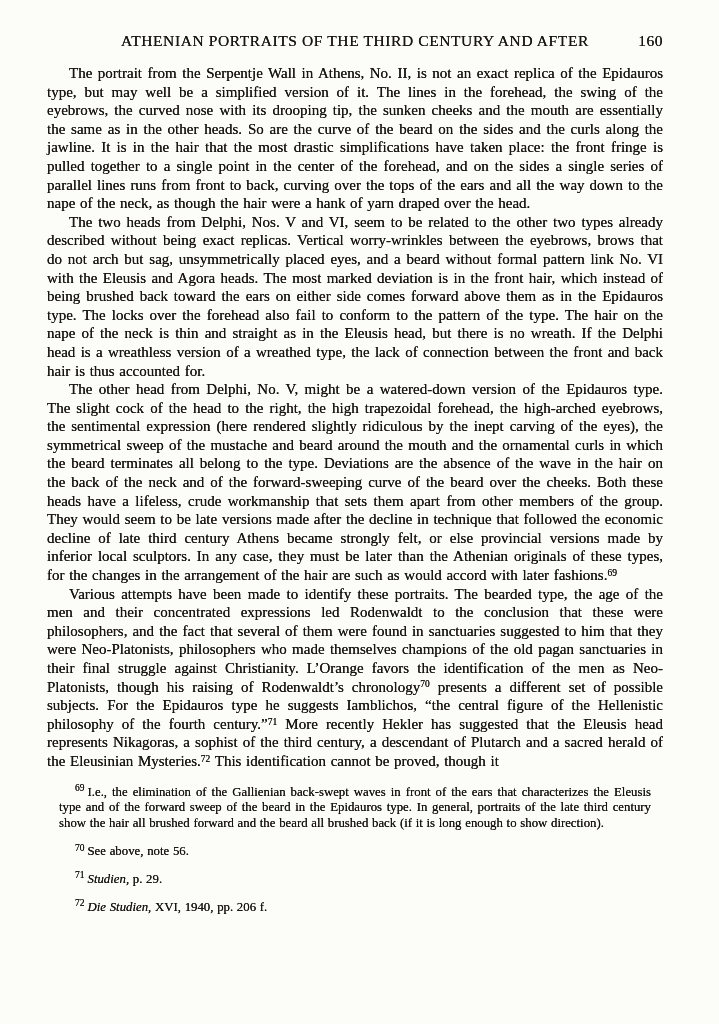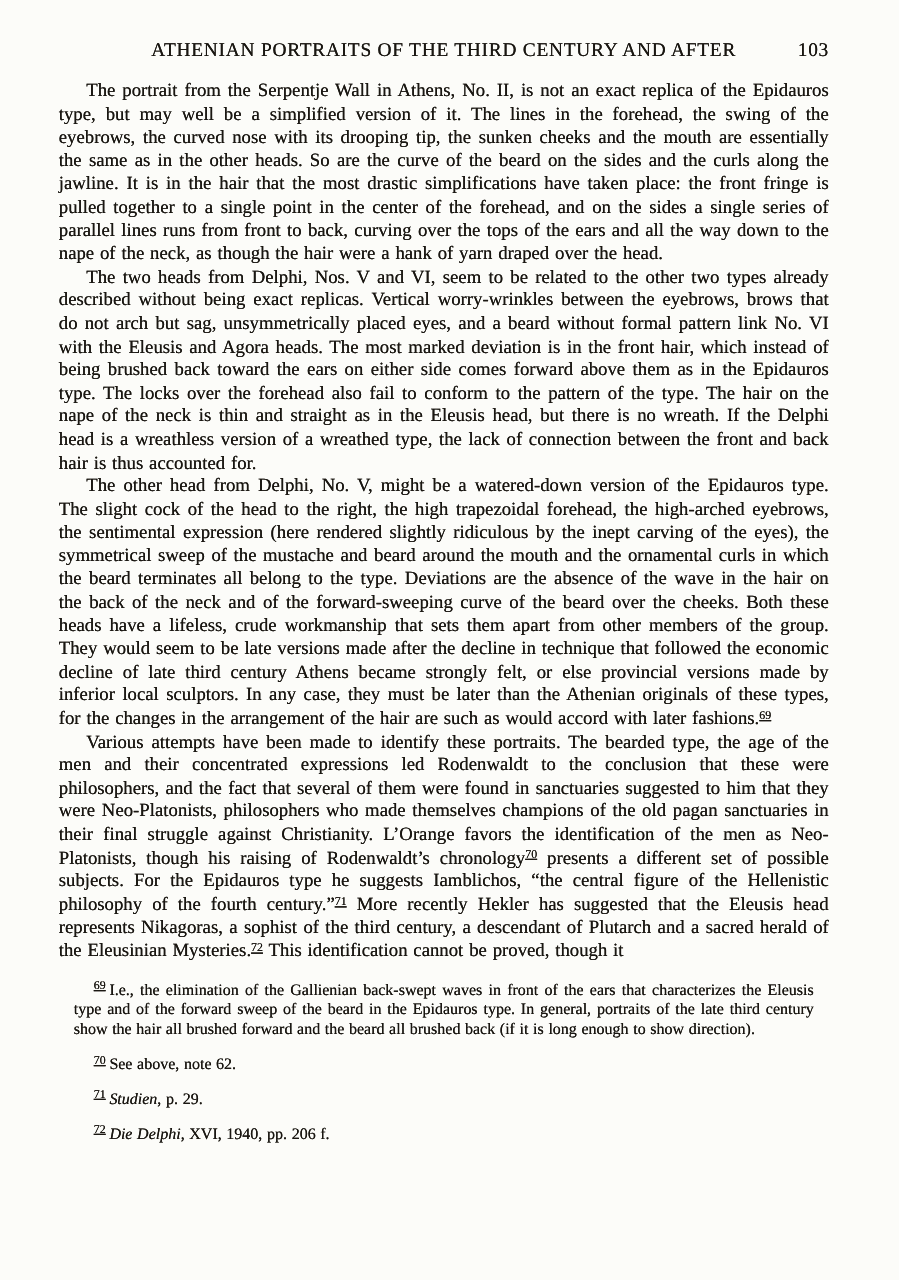--- a/index.html
+++ b/index.html
@@ -38,21 +38,20 @@
     line-height:18.6px;
     word-spacing:.06em;
   }
   sup{
     font-size:9.5px;
     line-height:0;
     position:relative;
     top:-.45em;
     vertical-align:baseline;
     letter-spacing:0;
-    text-decoration:underline;
   }
   .footnotes{
     margin-top:14px;
   }
   .footnotes p.footnote{
     margin:12px;
     text-indent:16px;
     text-align:justify;
     font-size:12.8px;
     line-height:15.8px;
@@ -60,29 +59,29 @@
   }
   .fn-marker{margin-right:3px;}
   em{}
 </style>
 </head>
 <body>
 
 <div class="page">
   <div class="running-head">
     <span class="head-title">ATHENIAN PORTRAITS OF THE THIRD CENTURY AND AFTER</span>
-    <span class="page-num">103</span>
+    <span class="page-num">160</span>
   </div>
 
   <div class="body-text">
       <p class="para"><span>The portrait from the Serpentje Wall in Athens, No. II, is not an exact replica of the Epidauros type, but may well be a simplified version of it. The lines in the forehead, the swing of the eyebrows, the curved nose with its drooping tip, the sunken cheeks and the mouth are essentially the same as in the other heads. So are the curve of the beard on the sides and the curls along the jawline. It is in the hair that the most drastic simplifications have taken place: the front fringe is pulled together to a single point in the center of the forehead, and on the sides a single series of parallel lines runs from front to back, curving over the tops of the ears and all the way down to the nape of the neck, as though the hair were a hank of yarn draped over the head.</span></p>
       <p class="para"><span>The two heads from Delphi, Nos. V and VI, seem to be related to the other two types already described without being exact replicas. Vertical worry-wrinkles between the eyebrows, brows that do not arch but sag, unsymmetrically placed eyes, and a beard without formal pattern link No. VI with the Eleusis and Agora heads. The most marked deviation is in the front hair, which instead of being brushed back toward the ears on either side comes forward above them as in the Epidauros type. The locks over the forehead also fail to conform to the pattern of the type. The hair on the nape of the neck is thin and straight as in the Eleusis head, but there is no wreath. If the Delphi head is a wreathless version of a wreathed type, the lack of connection between the front and back hair is thus accounted for.</span></p>
       <p class="para"><span>The other head from Delphi, No. V, might be a watered-down version of the Epidauros type. The slight cock of the head to the right, the high trapezoidal forehead, the high-arched eyebrows, the sentimental expression (here rendered slightly ridiculous by the inept carving of the eyes), the symmetrical sweep of the mustache and beard around the mouth and the ornamental curls in which the beard terminates all belong to the type. Deviations are the absence of the wave in the hair on the back of the neck and of the forward-sweeping curve of the beard over the cheeks. Both these heads have a lifeless, crude workmanship that sets them apart from other members of the group. They would seem to be late versions made after the decline in technique that followed the economic decline of late third century Athens became strongly felt, or else provincial versions made by inferior local sculptors. In any case, they must be later than the Athenian originals of these types, for the changes in the arrangement of the hair are such as would accord with later fashions.</span><sup>69</sup></p>
       <p class="para"><span>Various attempts have been made to identify these portraits. The bearded type, the age of the men and their concentrated expressions led Rodenwaldt to the conclusion that these were philosophers, and the fact that several of them were found in sanctuaries suggested to him that they were Neo-Platonists, philosophers who made themselves champions of the old pagan sanctuaries in their final struggle against Christianity. L’Orange favors the identification of the men as Neo-Platonists, though his raising of Rodenwaldt’s chronology</span><sup>70</sup><span> presents a different set of possible subjects. For the Epidauros type he suggests Iamblichos, “the central figure of the Hellenistic philosophy of the fourth century.”</span><sup>71</sup><span> More recently Hekler has suggested that the Eleusis head represents Nikagoras, a sophist of the third century, a descendant of Plutarch and a sacred herald of the Eleusinian Mysteries.</span><sup>72</sup><span> This identification cannot be proved, though it</span></p>
     </div>
 
   <div class="footnotes">
       <p class="footnote"><sup class="fn-marker">69</sup><span>I.e., the elimination of the Gallienian back-swept waves in front of the ears that characterizes the Eleusis type and of the forward sweep of the beard in the Epidauros type. In general, portraits of the late third century show the hair all brushed forward and the beard all brushed back (if it is long enough to show direction).</span></p>
-      <p class="footnote"><sup class="fn-marker">70</sup><span>See above, note 62.</span></p>
+      <p class="footnote"><sup class="fn-marker">70</sup><span>See above, note 56.</span></p>
       <p class="footnote"><sup class="fn-marker">71</sup><em>Studien</em><span>, p. 29.</span></p>
-      <p class="footnote"><sup class="fn-marker">72</sup><em>Die Delphi</em><span>, XVI, 1940, pp. 206 f.</span></p>
+      <p class="footnote"><sup class="fn-marker">72</sup><em>Die Studien</em><span>, XVI, 1940, pp. 206 f.</span></p>
     </div>
 </div>
 
 </body></html>

